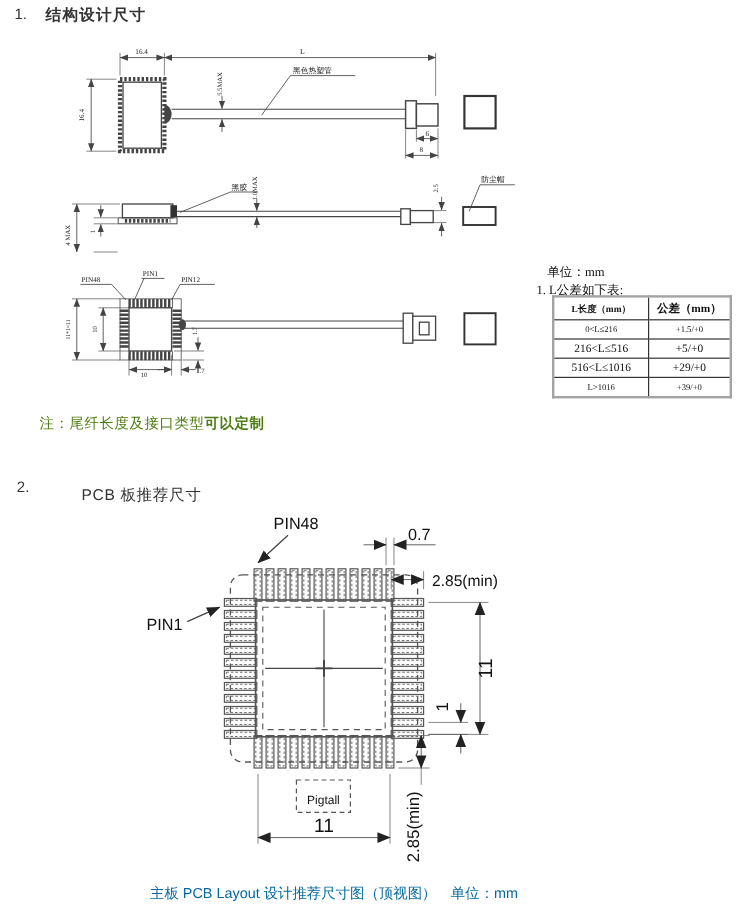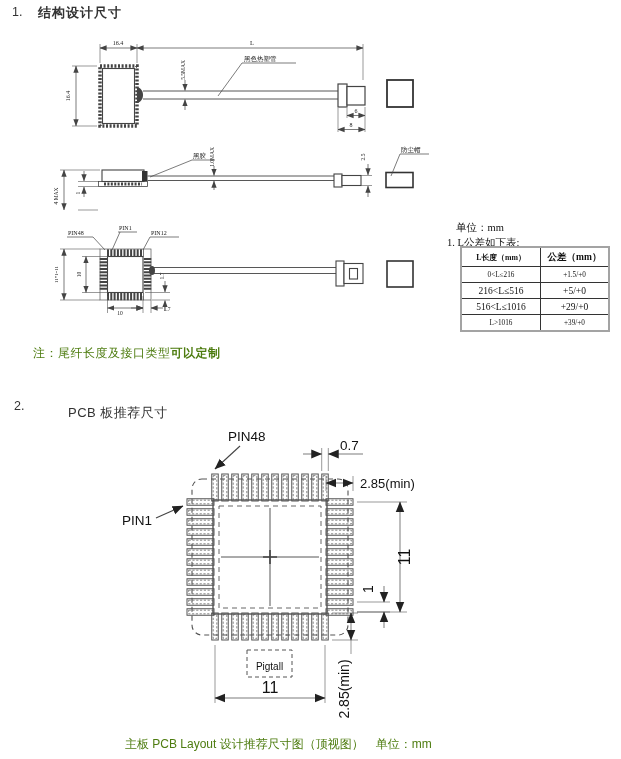--- a/index.html
+++ b/index.html
@@ -2,21 +2,21 @@
 <html><head>
 <meta charset="utf-8">
 <style>
   html,body{margin:0;padding:0;background:#fff;}
   #page{position:relative;width:621px;height:759px;background:#fff;overflow:hidden;
         font-family:"Liberation Sans",sans-serif;color:#222;}
   .abs{position:absolute;}
   .sec-num{font-size:12.5px;color:#333;}
   .sec-title{font-size:13px;color:#333;letter-spacing:1px;}
   .note-line{font-size:12px;color:#4d7c0f;letter-spacing:0.5px;}
-  .caption{font-size:12px;color:#4d7c0f;}
+  .caption{font-size:12px;color:#0369a1;}
   .tnotes{font-family:"Liberation Serif",serif;font-size:10.5px;color:#111;line-height:15px;margin-top:28px;}
   .tnotes .ind{padding-left:9px;}
   table.tol{position:absolute;left:460px;top:246px;border-collapse:collapse;
             border:2px solid #a3a3a3;font-family:"Liberation Serif",serif;color:#111;}
   table.tol th,table.tol td{border:1px solid #333;text-align:center;padding:0;}
   table.tol th{font-weight:bold;height:18px;}
   table.tol .c1{width:78px;}
   table.tol .c2{width:67px;}
   table.tol td{height:15px;font-size:9.5px;font-family:Liberation Serif, serif;}
   table.tol th.h1{font-size:7.8px;}

